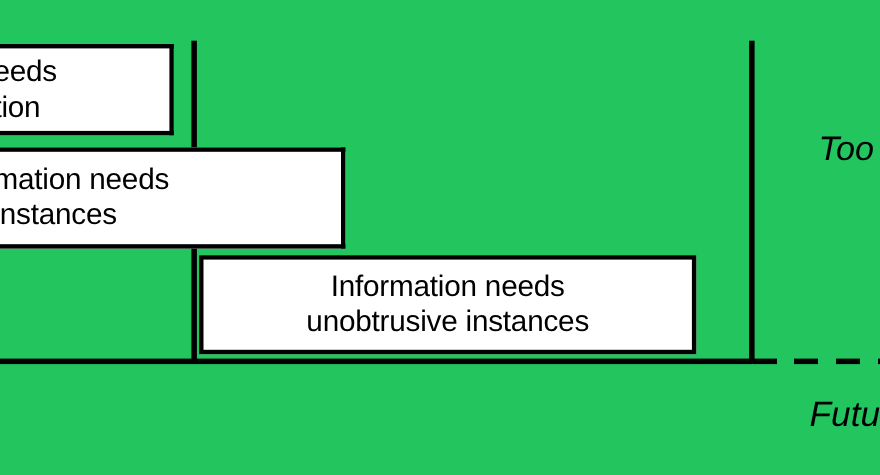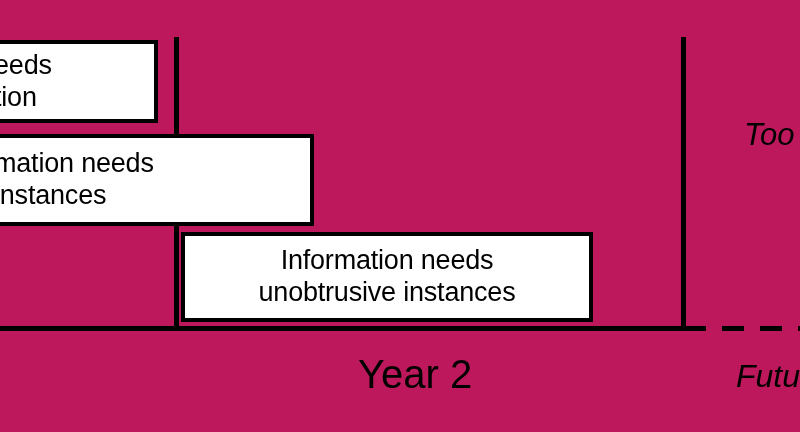--- a/index.html
+++ b/index.html
@@ -9,21 +9,21 @@
   }
   body {
     font-family: "Liberation Sans", sans-serif;
     color: #000000;
   }
   #canvas {
     position: relative;
     width: 800px;
     height: 432px;
     overflow: hidden;
-    background: #be185d;
+    background: #22c55e;
   }
 
   
   .vline {
     position: absolute;
     background: #000000;
     width: 5px;
   }
   .axis-line {
     position: absolute;
@@ -99,30 +99,29 @@
   <div class="bar left-clipped" style="left:-10px; top:40px; width:168px; height:83px; padding-left:4px;">
     <span class="ln">eeds</span>
     <span class="ln">tion</span>
   </div>
 
   <div class="bar left-clipped" style="left:-10px; top:134px; width:324px; height:92px; padding-left:4px;">
     <span class="ln">mation needs</span>
     <span class="ln">instances</span>
   </div>
 
-  <div class="bar" style="left:181px; top:232px; width:412px; height:90px;">
+  <div class="bar" style="left:181px; top:232px; width:452px; height:90px;">
     <span class="ln">Information needs</span>
     <span class="ln">unobtrusive instances</span>
   </div>
 
   <div class="axis-line" style="left:0px; top:326px; width:684px;"></div>
 
   <div class="axis-dash" style="left:684px; top:326px; width:116px;"></div>
 
-  <div class="period-label" style="left:358px; top:352px;">Year 2</div>
 
   <div class="annotation future" style="left:736px; top:355px;">Futu</div>
 
   <div class="annotation" style="left:744px; top:115px;">
     <span class="ln">Too</span>
     
   </div>
 
 </div>
 

